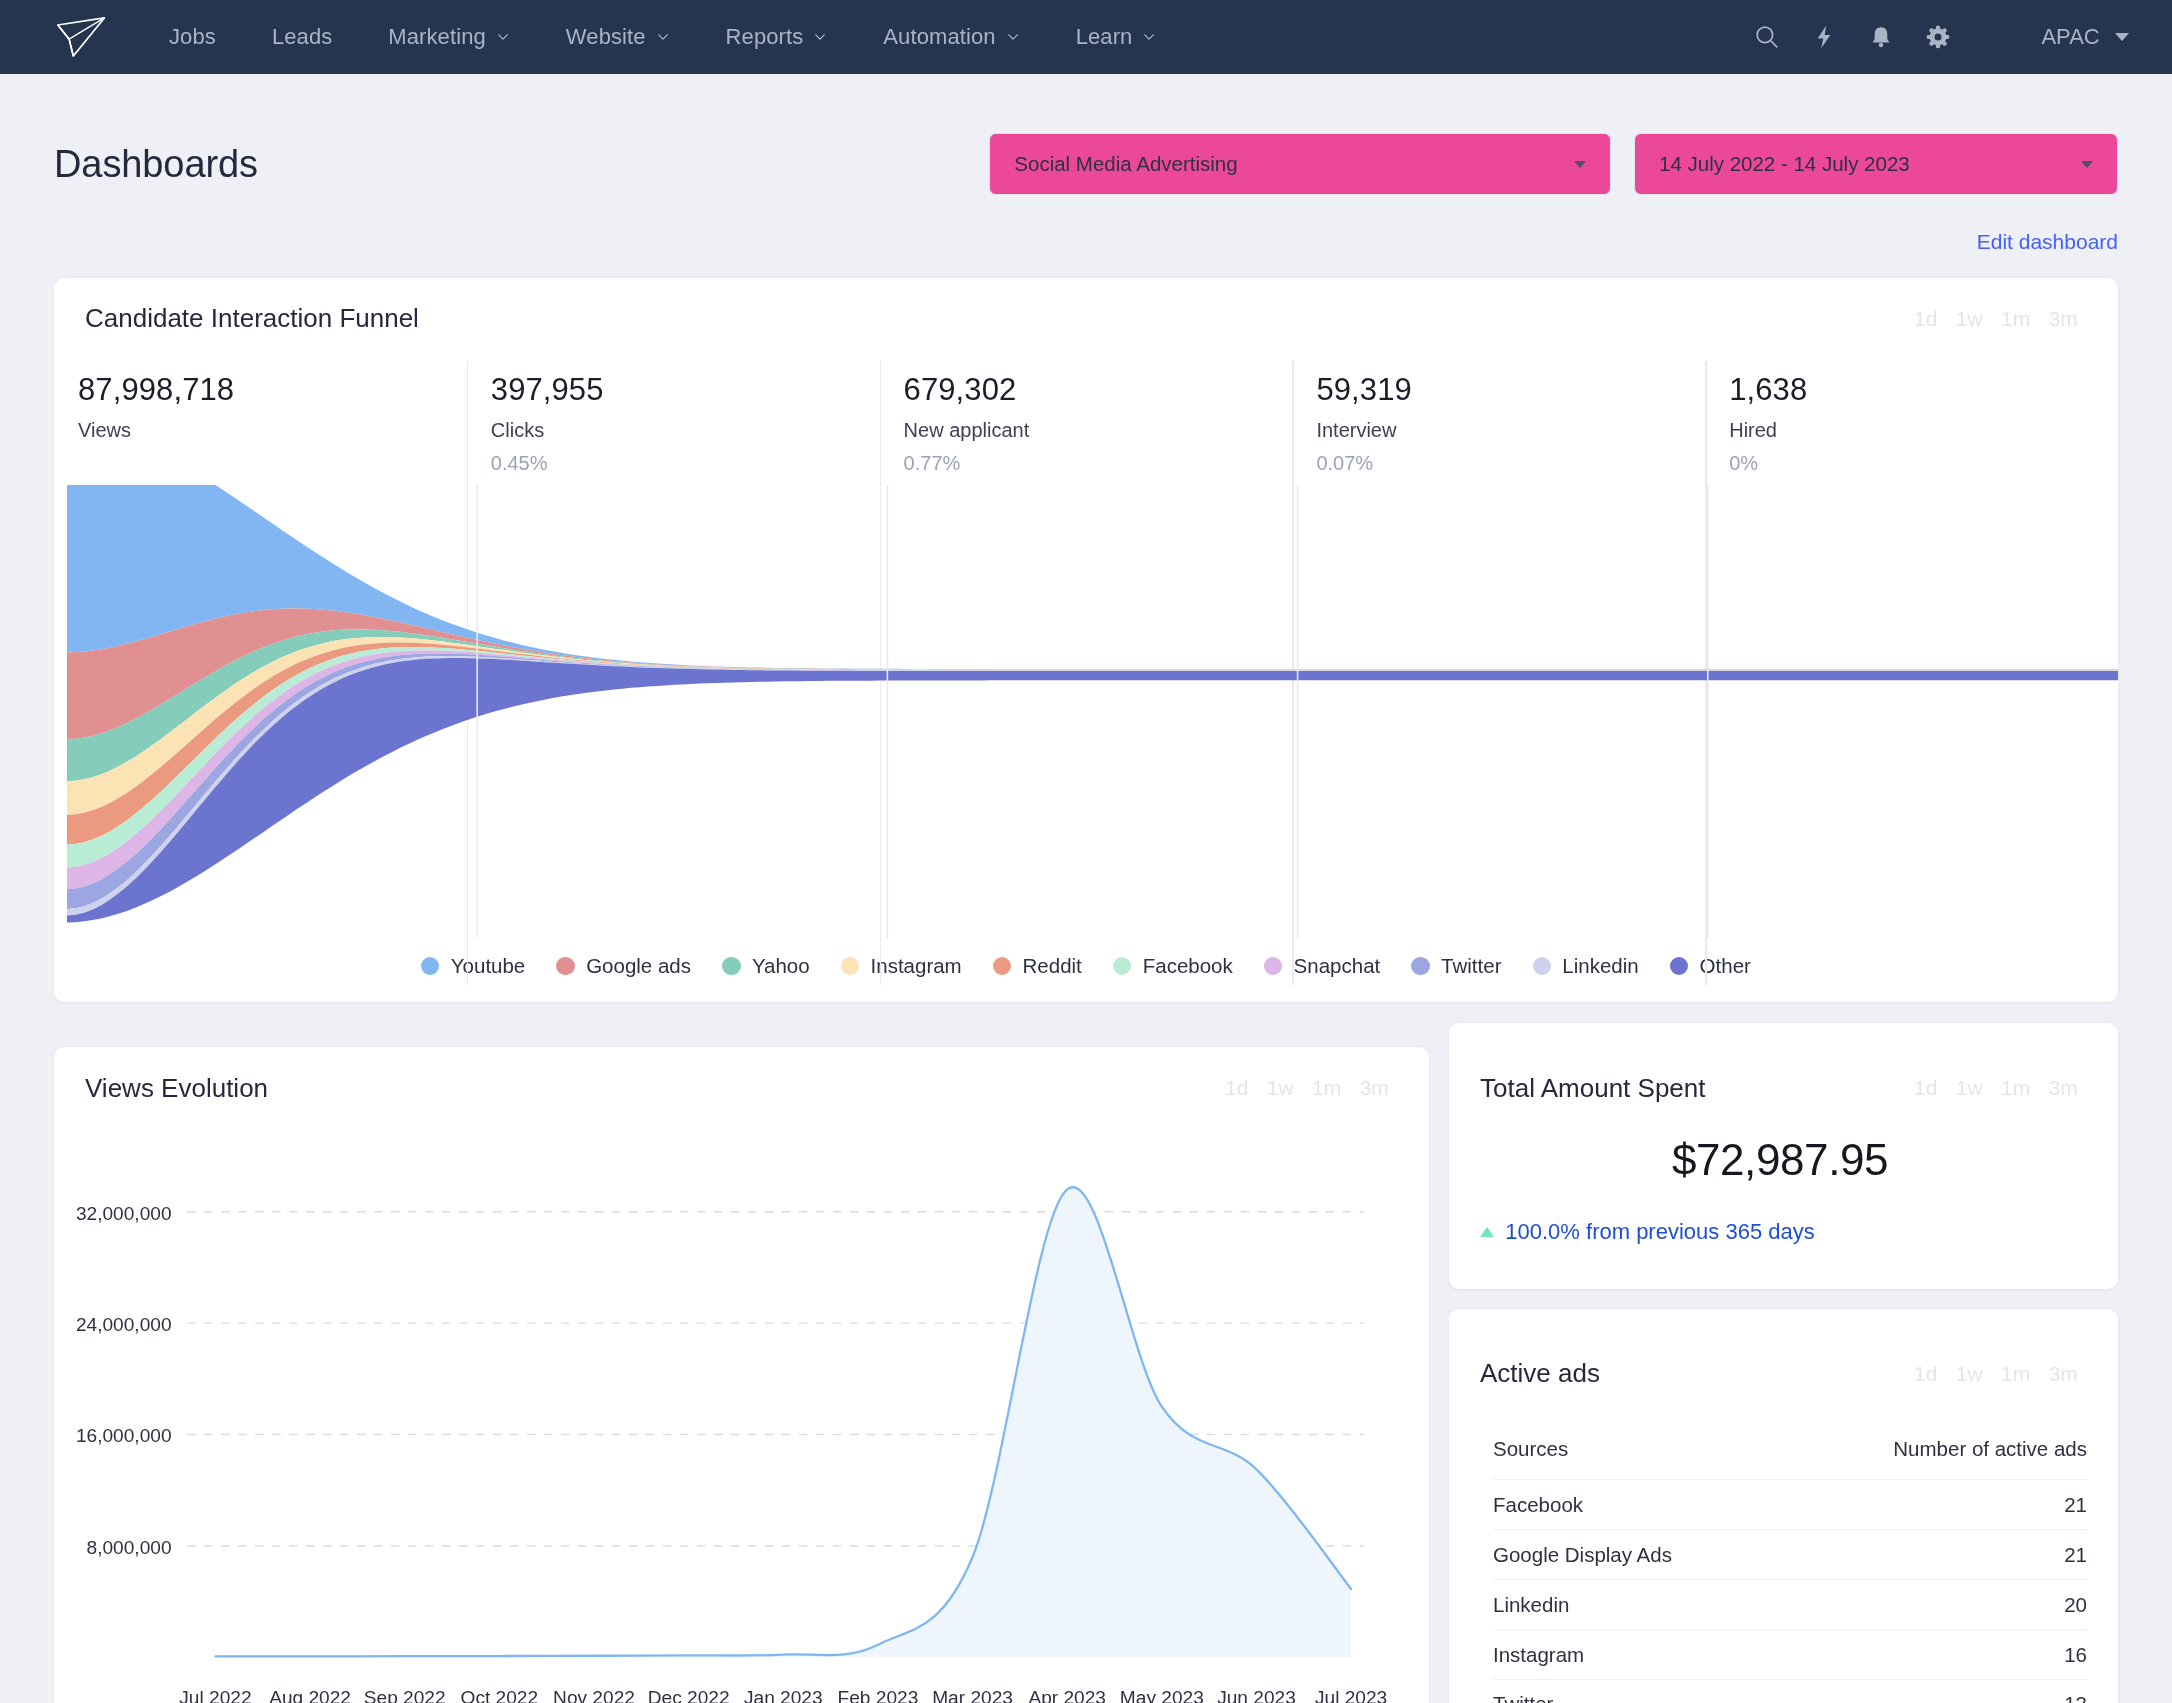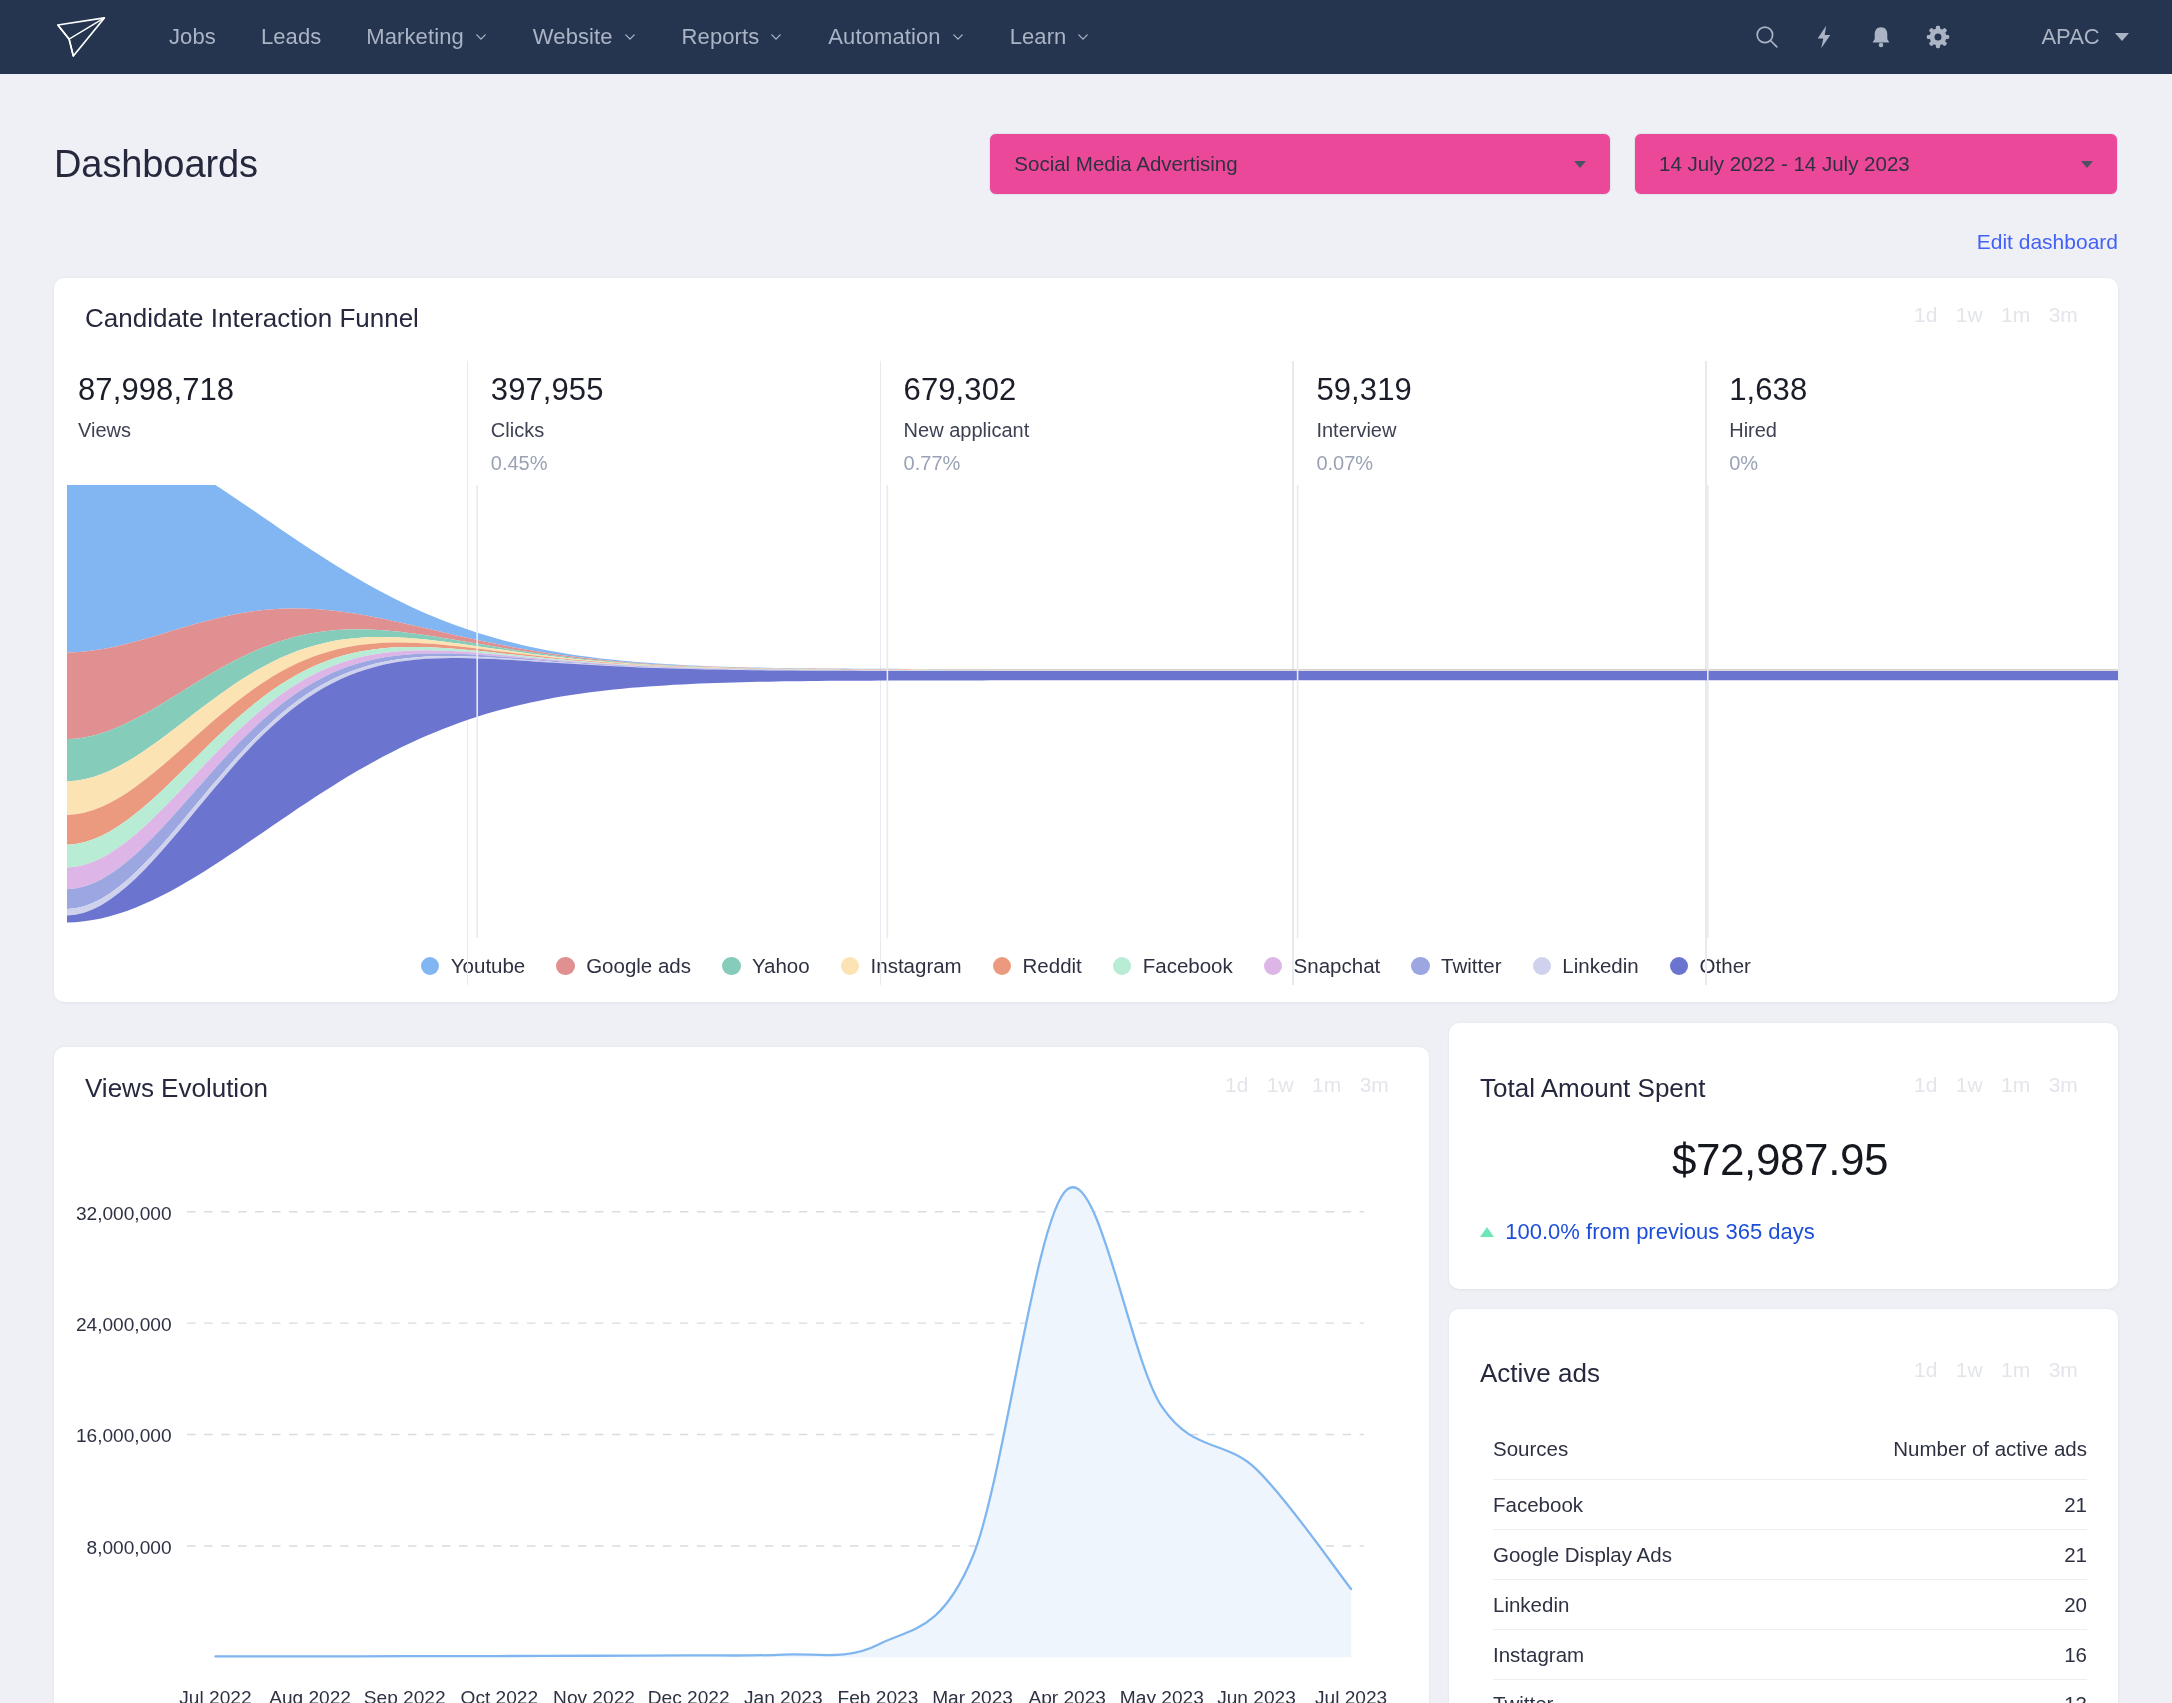--- a/index.html
+++ b/index.html
@@ -12,21 +12,21 @@
 
   
   .navbar {
     height: 74px; width: 100%;
     background: #25354f;
     display: flex; align-items: center;
     padding: 0 37px 0 55px;
     position: relative;
   }
   .logo-wrap { width: 61px; height: 44px; display:flex; align-items:center; }
-  .nav-links { display: flex; align-items: center; margin-left: 31px; gap: 1px; }
+  .nav-links { display: flex; align-items: center; margin-left: 31px; gap: 12px; }
   .nav-link {
     color: #aab4c4; font-size: 22px; letter-spacing: 0.1px;
     padding: 0 22px; display: flex; align-items: center; gap: 10px;
     cursor: pointer; white-space: nowrap;
   }
   .chev { display:inline-block; width: 14px; height: 14px; }
   .chev svg { display:block; }
   .nav-right {
     margin-left: auto; display: flex; align-items: center; gap: 0;
   }
@@ -64,21 +64,21 @@
     width: 0; height: 0;
     border-left: 6.4px solid transparent; border-right: 6.4px solid transparent;
     border-top: 7.8px solid #4c5263;
   }
   .edit-row { padding: 0 54px; display:flex; justify-content: flex-end; margin-top: 12.7px; }
   .edit-link { color: #4360f7; font-size: 21px; cursor: pointer; }
 
   
   .cards { padding: 0 54px; margin-top: 18.4px; }
   .card { background: #fff; border-radius: 10px; box-shadow: 0 0.7px 2.8px rgba(40,50,80,.07); }
-  .card-head { display: flex; align-items: flex-start; padding: 25.5px 31px 0 31px; margin-top: 24px; }
+  .card-head { display: flex; align-items: center; padding: 25.5px 31px 0 31px; margin-top: 24px; }
   .card-title { font-size: 26px; color: #26293e; }
   .ranges { margin-left: auto; display: flex; gap: 0; }
   .range {
     color: #e3e5ea; font-size: 21px; padding: 0 9.2px; cursor: pointer; user-select:none;
   }
 
   
   .funnel-card { padding-bottom: 24px; }
   .funnel-metrics { display: flex; margin: 38px 0 0 0; padding: 0 0 0 0; }
   .metric {

